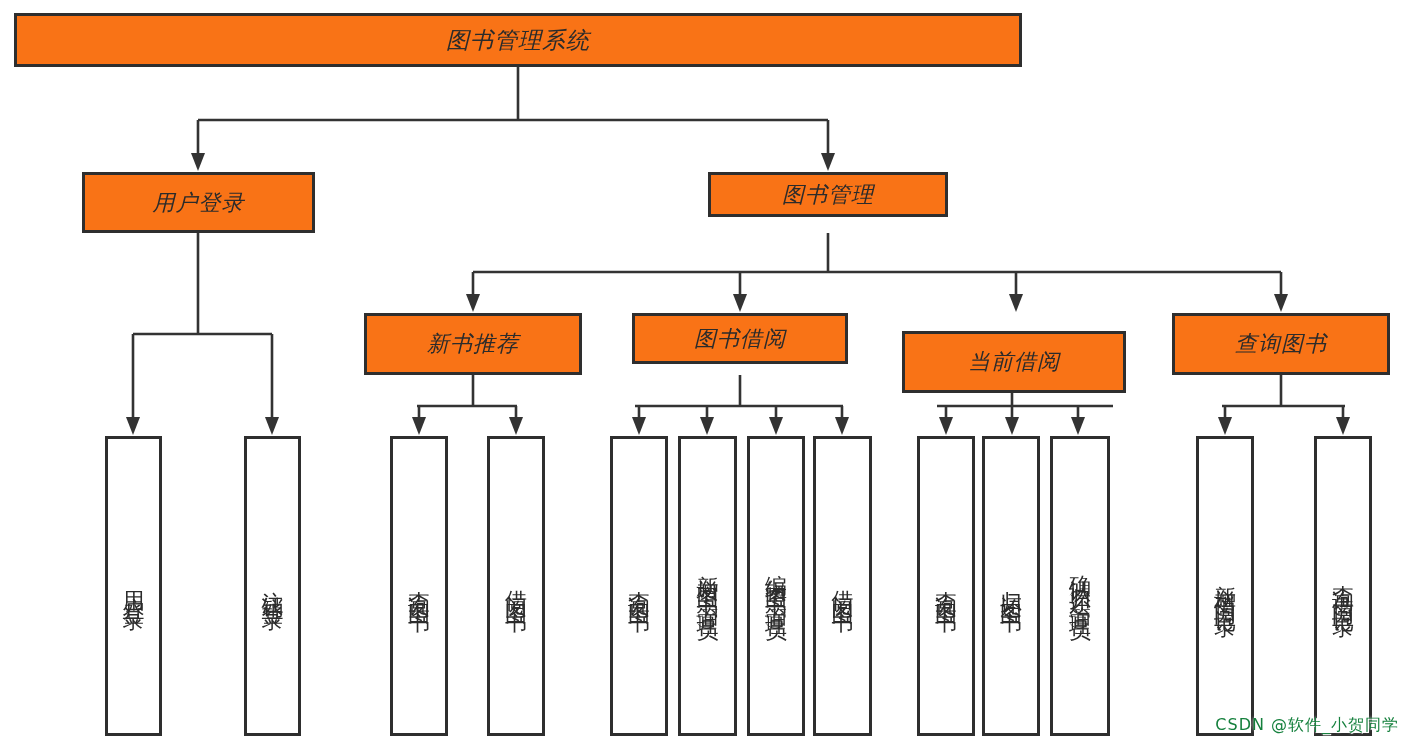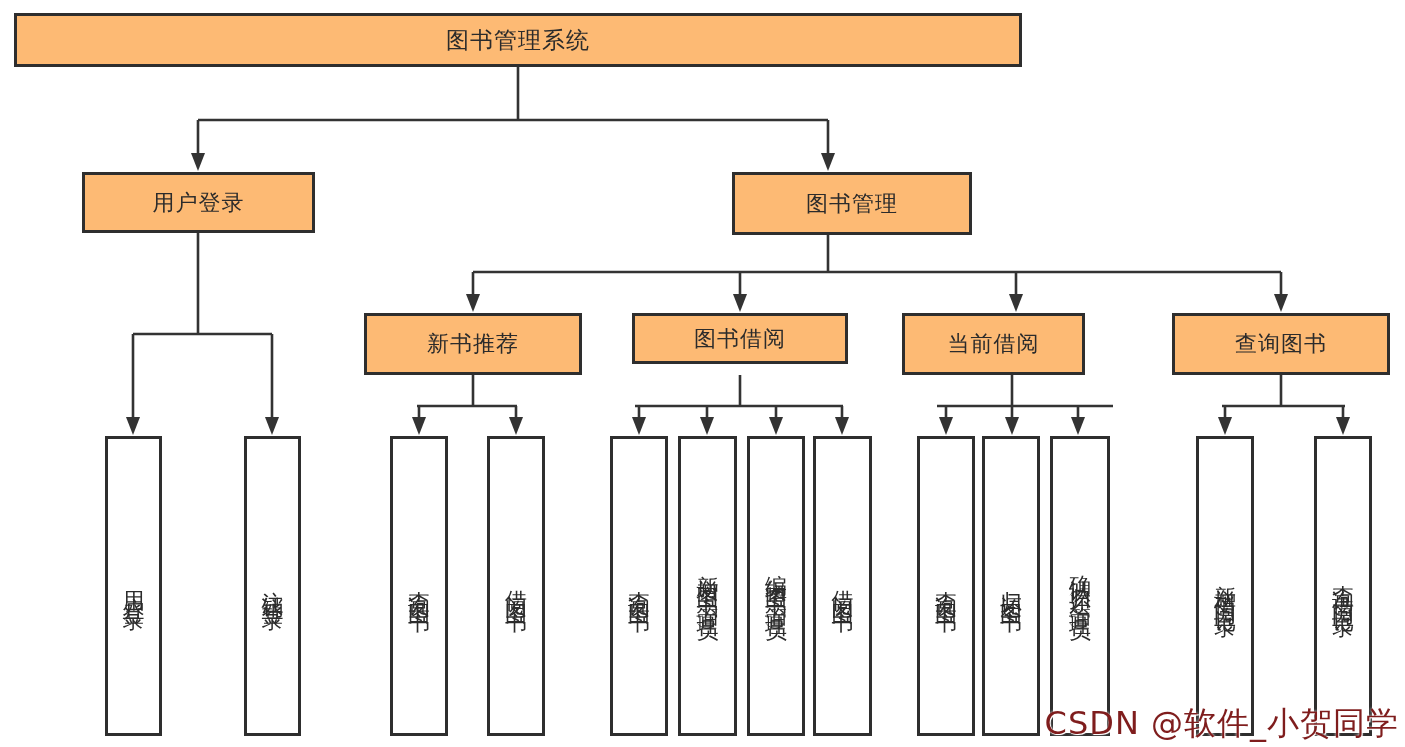--- a/index.html
+++ b/index.html
@@ -24,27 +24,28 @@
     fill: none;
   }
   .connectors polygon {
     fill: #333333;
     stroke: none;
   }
   .box {
     position: absolute;
     box-sizing: border-box;
     border: 3px solid #2e2e2e;
-    background: #fdba74;
+    background: #f97316;
     display: flex;
     align-items: center;
     justify-content: center;
     font-size: 22px;
     letter-spacing: 1px;
     white-space: nowrap;
+    font-style: italic;
   }
   .box.root { font-size: 23px; }
   .leaf {
     position: absolute;
     box-sizing: border-box;
     border: 3px solid #2e2e2e;
     background: #ffffff;
     display: flex;
     align-items: center;
     justify-content: center;
@@ -53,24 +54,24 @@
     writing-mode: vertical-rl;
     text-orientation: mixed;
     font-size: 22px;
     letter-spacing: 6.5px;
     line-height: 1;
     white-space: nowrap;
   }
   .watermark {
     position: absolute;
     right: 6px;
-    bottom: 1px;
-    font-size: 32px;
+    bottom: 11px;
+    font-size: 16px;
     letter-spacing: 1px;
-    color: #7f1d1d;
+    color: #15803d;
     text-shadow: 0 0 3px #ffffff, 1px 1px 0 #ffffff;
     white-space: nowrap;
   }
 </style>
 </head>
 <body>
 
 <div class="stage">
 
   <svg class="connectors" viewBox="0 0 1405 747" xmlns="http://www.w3.org/2000/svg">
@@ -119,25 +120,25 @@
     <g>
       <path d="M1281 375 V406 M1222 406 H1345 M1225 406 V420 M1343 406 V420"></path>
       <polygon points="1218,417 1232,417 1225,435"></polygon>
       <polygon points="1336,417 1350,417 1343,435"></polygon>
     </g>
   </svg>
 
   <div class="box root" style="left:14px; top:13px; width:1008px; height:54px;">图书管理系统</div>
 
   <div class="box" style="left:82px; top:172px; width:233px; height:61px;">用户登录</div>
-  <div class="box" style="left:732px; top:172px; width:240px; height:63px;">图书管理</div>
+  <div class="box" style="left:708px; top:172px; width:240px; height:45px;">图书管理</div>
 
   <div class="box" style="left:364px; top:313px; width:218px; height:62px;">新书推荐</div>
   <div class="box" style="left:632px; top:313px; width:216px; height:51px;">图书借阅</div>
-  <div class="box" style="left:902px; top:313px; width:183px; height:62px;">当前借阅</div>
+  <div class="box" style="left:902px; top:331px; width:224px; height:62px;">当前借阅</div>
   <div class="box" style="left:1172px; top:313px; width:218px; height:62px;">查询图书</div>
 
   <div class="leaf" style="left:105px; top:436px; width:57px; height:300px;">
     <span class="vtext">用户登录</span>
   </div>
   <div class="leaf" style="left:244px; top:436px; width:57px; height:300px;">
     <span class="vtext">注销登录</span>
   </div>
 
   <div class="leaf" style="left:390px; top:436px; width:58px; height:300px;">

